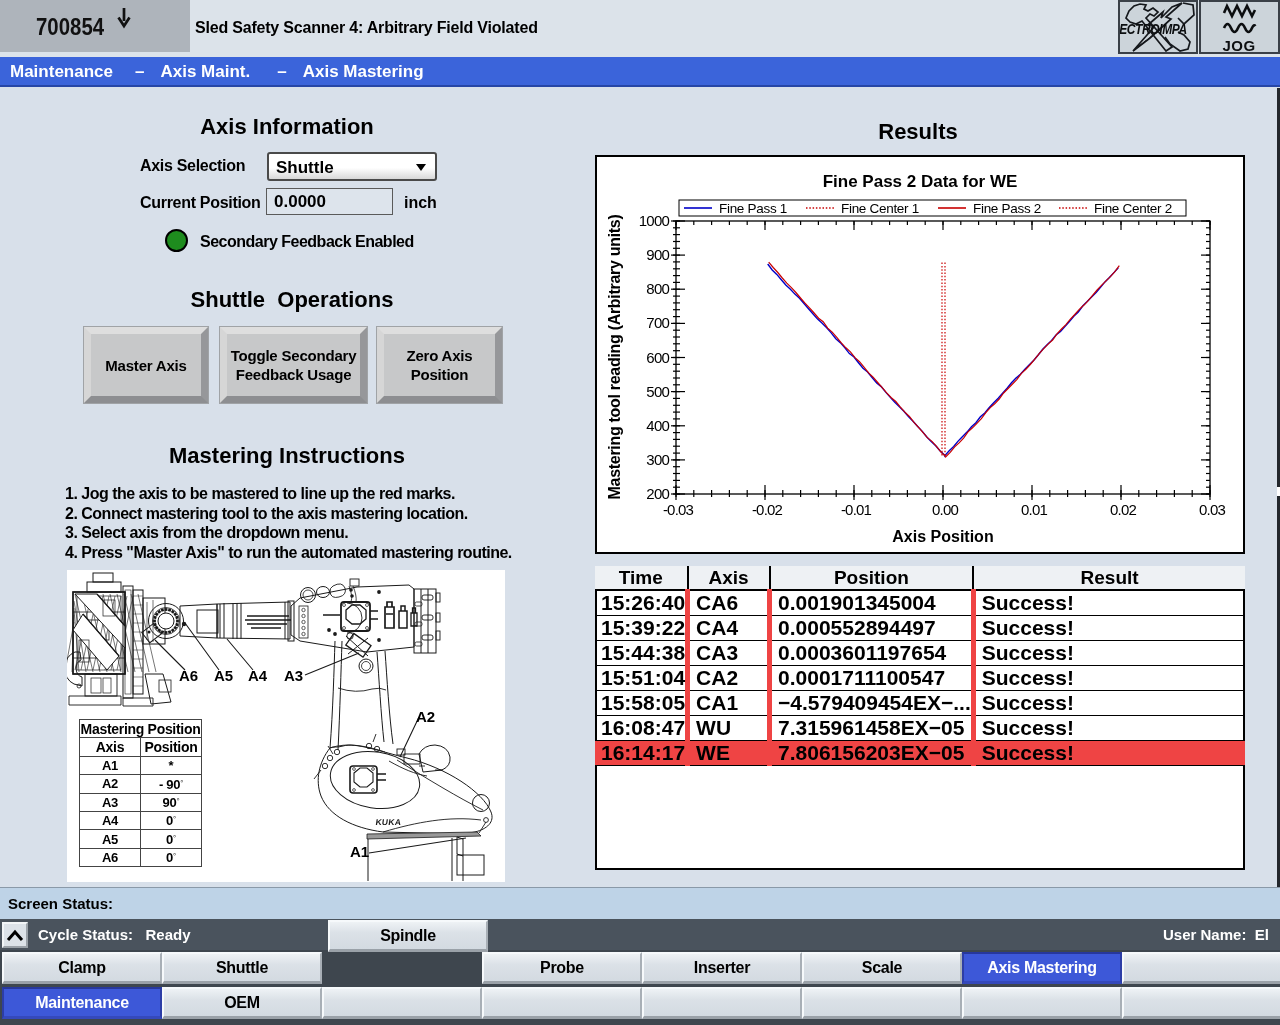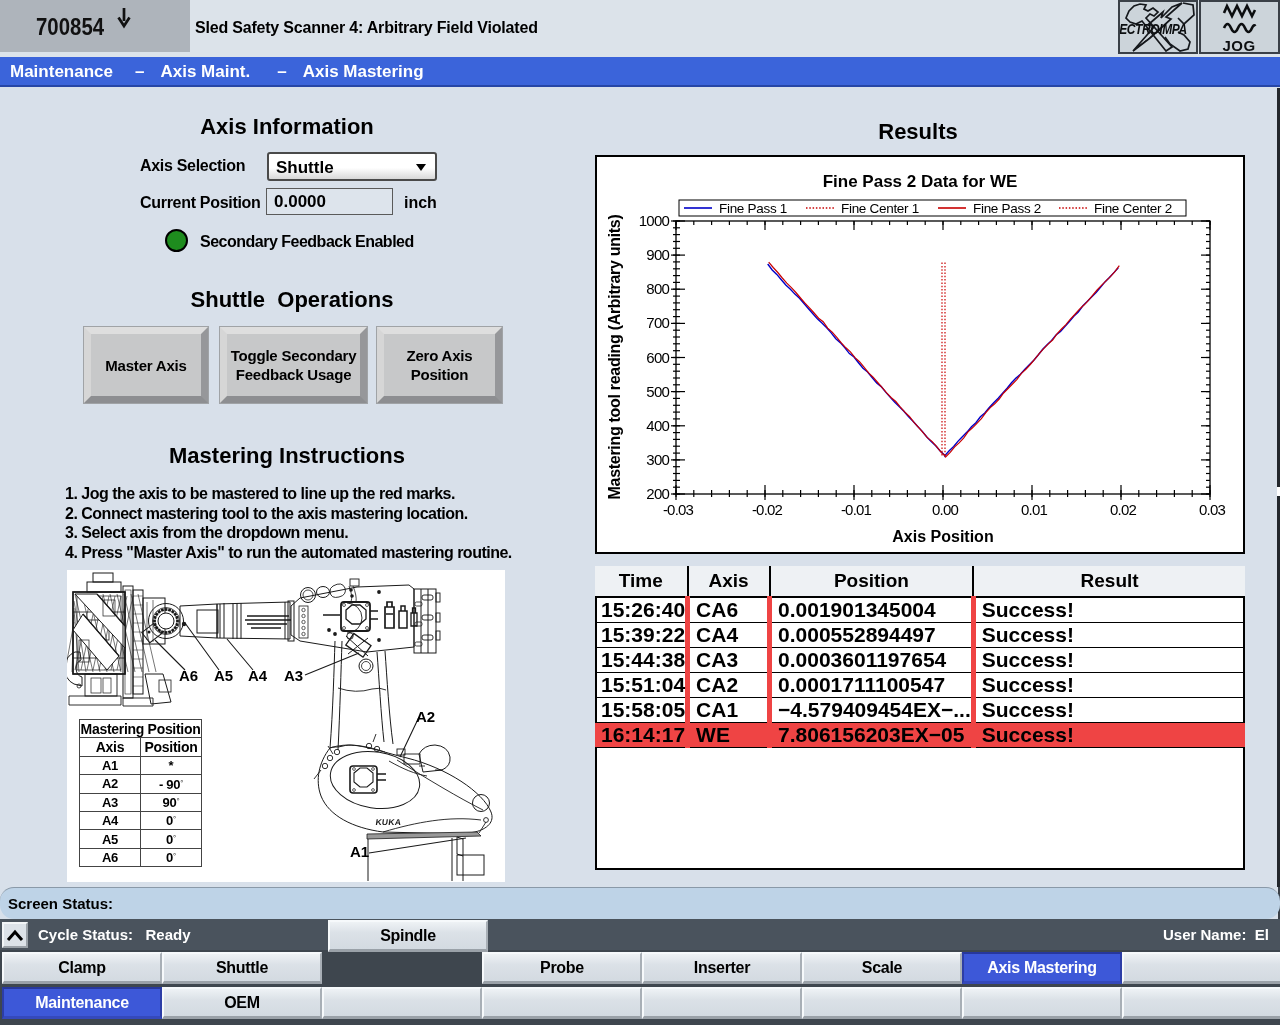--- a/index.html
+++ b/index.html
@@ -524,21 +524,21 @@
 <text x="25" y="202" font-size="16" font-weight="bold" text-anchor="middle" fill="#000" transform="rotate(-90 25 202)" letter-spacing="-0.3">Mastering tool reading (Arbitrary units)</text>
 <polyline points="172.7,109.0 177.2,115.0 181.8,119.4 186.3,124.7 190.8,130.0 195.4,134.2 199.9,139.1 204.5,143.3 209.0,148.5 213.5,153.8 218.1,159.0 222.6,164.1 227.2,168.3 231.7,172.7 236.2,177.9 240.8,183.8 245.3,187.6 249.9,192.9 254.4,198.6 259.0,202.0 263.5,207.8 268.0,213.3 272.6,217.0 277.1,222.5 281.7,227.9 286.2,231.6 290.7,237.1 295.3,242.4 299.8,247.2 304.4,251.7 308.9,256.2 313.4,261.6 318.0,266.3 322.5,271.3 327.1,276.1 331.6,281.7 336.2,286.5 340.7,290.7 345.2,296.0 349.8,300.4 349.8,300.7 354.2,295.7 358.7,291.4 363.1,286.1 367.6,281.5 372.0,277.1 376.5,271.8 380.9,267.7 385.4,261.8 389.8,257.9 394.3,252.5 398.7,247.7 403.2,243.2 407.6,238.3 412.1,233.3 416.5,227.8 421.0,223.1 425.4,219.3 429.9,214.2 434.3,209.7 438.8,205.3 443.2,200.0 447.7,194.2 452.1,189.8 456.6,185.4 461.0,180.0 465.5,176.4 469.9,171.6 474.4,166.6 478.8,161.2 483.3,157.0 487.7,151.0 492.2,146.5 496.6,141.9 501.1,137.5 505.5,132.3 510.0,126.9 514.4,122.5 518.9,117.6 523.3,112.8" fill="none" stroke="#0000c8" stroke-width="1.4"></polyline>
 <polyline points="173.7,107.1 178.2,112.5 182.8,117.5 187.3,123.0 191.8,128.1 196.4,132.6 200.9,137.5 205.5,143.0 210.0,148.2 214.5,152.8 219.1,158.0 223.6,163.2 228.2,166.7 232.7,173.1 237.2,177.1 241.8,182.4 246.3,187.9 250.9,192.8 255.4,196.8 260.0,202.6 264.5,206.7 269.0,212.1 273.6,217.9 278.1,222.2 282.7,227.5 287.2,232.7 291.7,237.8 296.3,242.7 300.8,246.5 305.4,252.1 309.9,257.2 314.4,261.5 319.0,267.3 323.5,272.4 328.1,277.7 332.6,282.9 337.2,286.6 341.7,291.7 346.2,297.4 350.8,301.6 350.8,301.7 355.2,297.4 359.7,291.8 364.1,287.9 368.6,283.1 373.0,276.9 377.5,272.8 381.9,268.3 386.4,263.7 390.8,257.7 395.3,252.6 399.7,248.8 404.2,244.0 408.6,238.0 413.1,233.5 417.5,229.0 422.0,224.3 426.4,218.3 430.9,214.2 435.3,209.5 439.8,204.2 444.2,198.7 448.7,193.6 453.1,189.1 457.6,185.0 462.0,178.9 466.5,174.0 470.9,169.6 475.4,164.2 479.8,159.5 484.3,154.4 488.7,150.3 493.2,145.7 497.6,140.3 502.1,135.0 506.5,130.4 511.0,125.9 515.4,121.6 519.9,116.7 524.3,110.6" fill="none" stroke="#c80000" stroke-width="1.2"></polyline>
 <line x1="347.0" y1="107.6" x2="347.0" y2="301.5" stroke="#c80000" stroke-width="1.2" stroke-dasharray="1.5,1.8"></line>
 <line x1="350.0" y1="107.6" x2="350.0" y2="301.5" stroke="#c80000" stroke-width="1.2" stroke-dasharray="1.5,1.8"></line>
 </svg>
 
 <div class="abs" style="left:595px;top:566px;width:650px;height:304px;background:#fff;border:2px solid #000;"></div>
 <style>
   .rt { position:absolute; left:595px; top:566px; width:650px; border-collapse:collapse; font-weight:bold; }
-  .rt th { font-size:19px; border:2px solid #000; border-top:none; background:#eef1f4; height:31px; }
+  .rt th { font-size:19px; border:2px solid #000; border-top:none; background:#eef1f4; height:24px; }
   .rt th:first-child { border-left:none; } .rt th:last-child { border-right:none; }
   .rt td { font-size:21px; height:22px; padding:0 0 0 6px; border-bottom:1px solid #000; }
   .rt td+td { border-left:5px solid #ef4444; }
 </style>
 <table class="rt" cellspacing="0">
   <colgroup>
       <col style="width:84px">
       <col style="width:82px">
       <col style="width:174px">
       <col>
@@ -573,34 +573,40 @@
         <td>CA2</td>
         <td>0.0001711100547</td>
         <td>Success!</td>
       </tr>
   <tr>
         <td>15:58:05</td>
         <td>CA1</td>
         <td>−4.579409454EX−...</td>
         <td>Success!</td>
       </tr>
+  <tr>
+        <td>16:08:47</td>
+        <td>WU</td>
+        <td>7.315961458EX−05</td>
+        <td>Success!</td>
+      </tr>
   <tr style="background:#ef4444;">
         <td>16:14:17</td>
         <td>WE</td>
         <td>7.806156203EX−05</td>
         <td>Success!</td>
       </tr>
 </tbody>
   </table>
 
 <div class="abs" style="left:1277px;top:88px;width:3px;height:799px;background:#23272c;"></div>
 <div class="abs" style="left:1278px;top:887px;width:2px;height:63px;background:#3a4048;"></div>
 <div class="abs" style="left:1277px;top:487px;width:3px;height:9px;background:#fff;"></div>
 
-<div class="abs" style="left:0;top:887px;width:1280px;height:32px;background:#bed3e7;border-top:1px solid #8a99a8;border-radius:14px;">
+<div class="abs" style="left:0;top:887px;width:1280px;height:32px;background:#bed3e7;border-top:1px solid #8a99a8;">
   <span class="b" style="position:absolute;left:8px;top:7px;font-size:15px;">Screen Status:</span>
 </div>
 <div class="abs" style="left:0;top:919px;width:1280px;height:31px;background:#4a535d;">
   <span class="abs" style="left:2px;top:3px;width:26px;height:26px;background:#dce2e8;border-top:2px solid #f2f5f7;border-left:2px solid #f2f5f7;border-right:2px solid #9aa1a8;border-bottom:2px solid #9aa1a8;"><svg width="22" height="22" style="margin:2px 0 0 0" viewBox="0 0 22 22">
         <path d="M4 14 L11 6 L18 14" fill="none" stroke="#000" stroke-width="3"></path>
       </svg></span>
   <span class="b" style="position:absolute;left:38px;top:7px;font-size:15px;color:#fff;">Cycle Status:&nbsp;&nbsp; Ready</span>
   <span class="b" style="position:absolute;left:1163px;top:7px;font-size:15px;color:#fff;">User Name:&nbsp; El</span>
 </div>
 <div class="abs" style="left:0;top:950px;width:1280px;height:75px;background:#3e464e;"></div>

